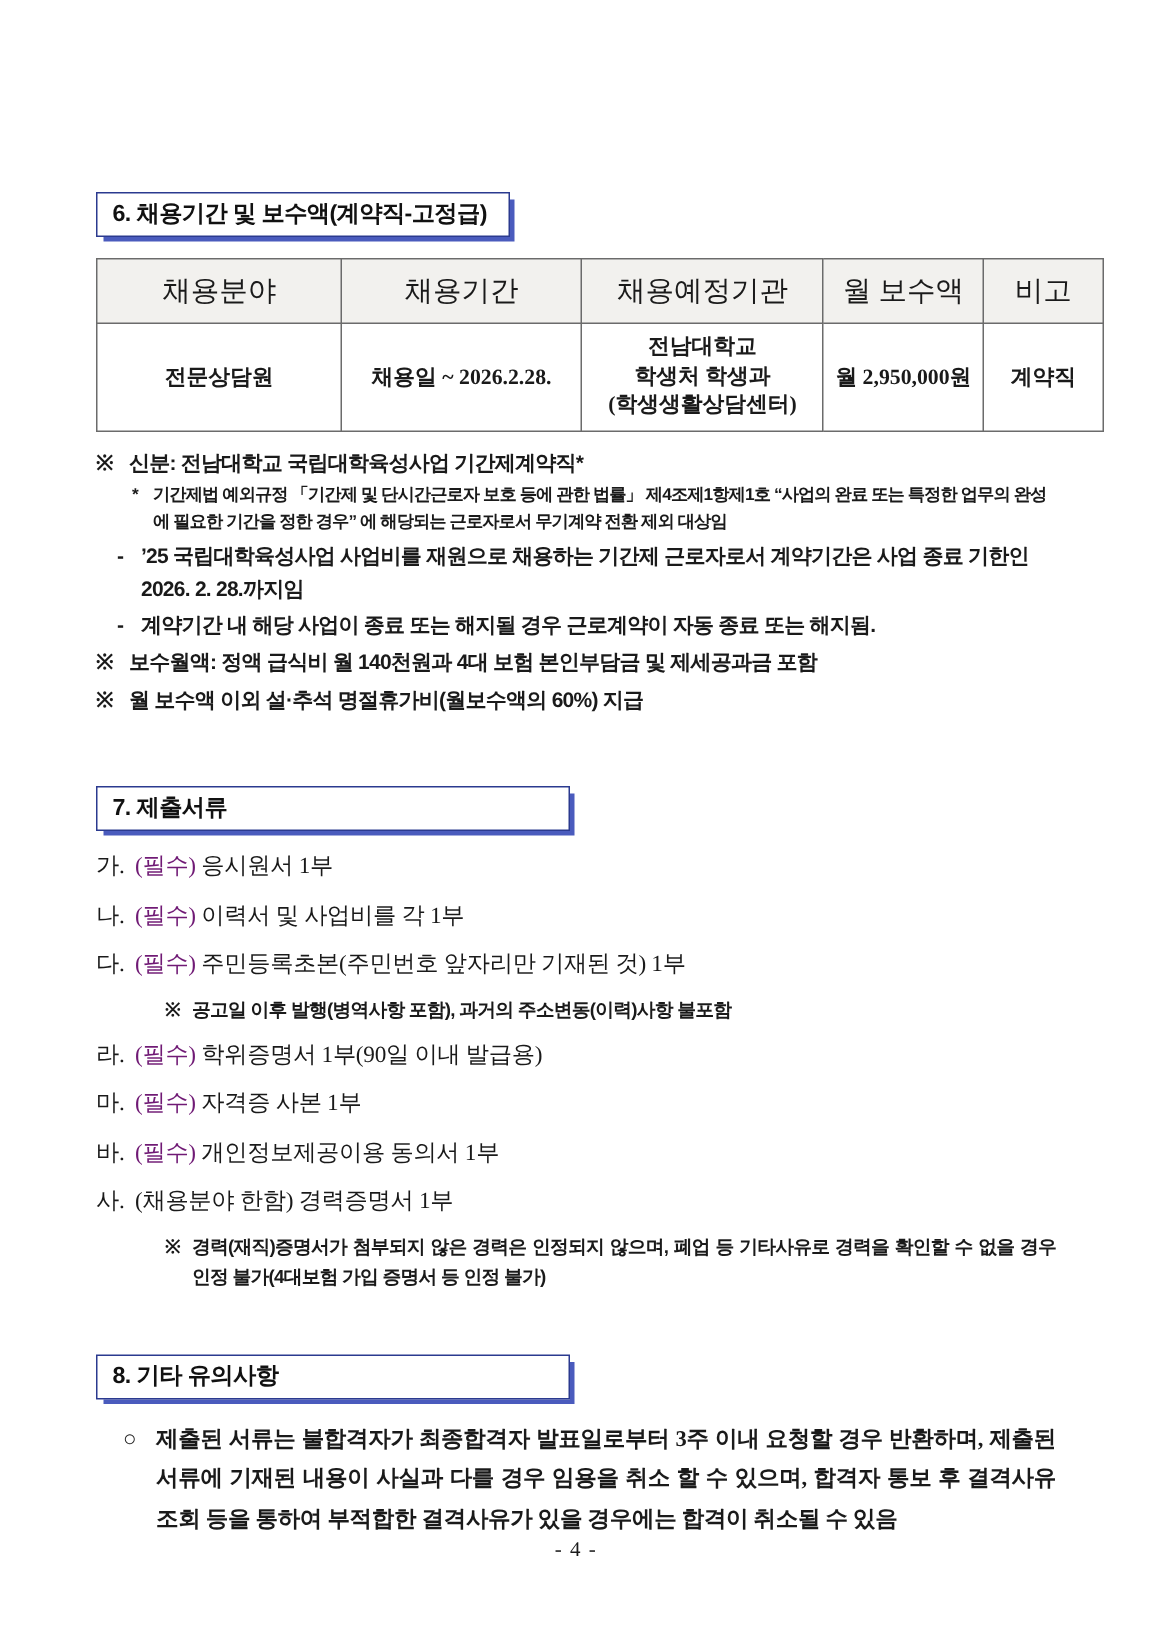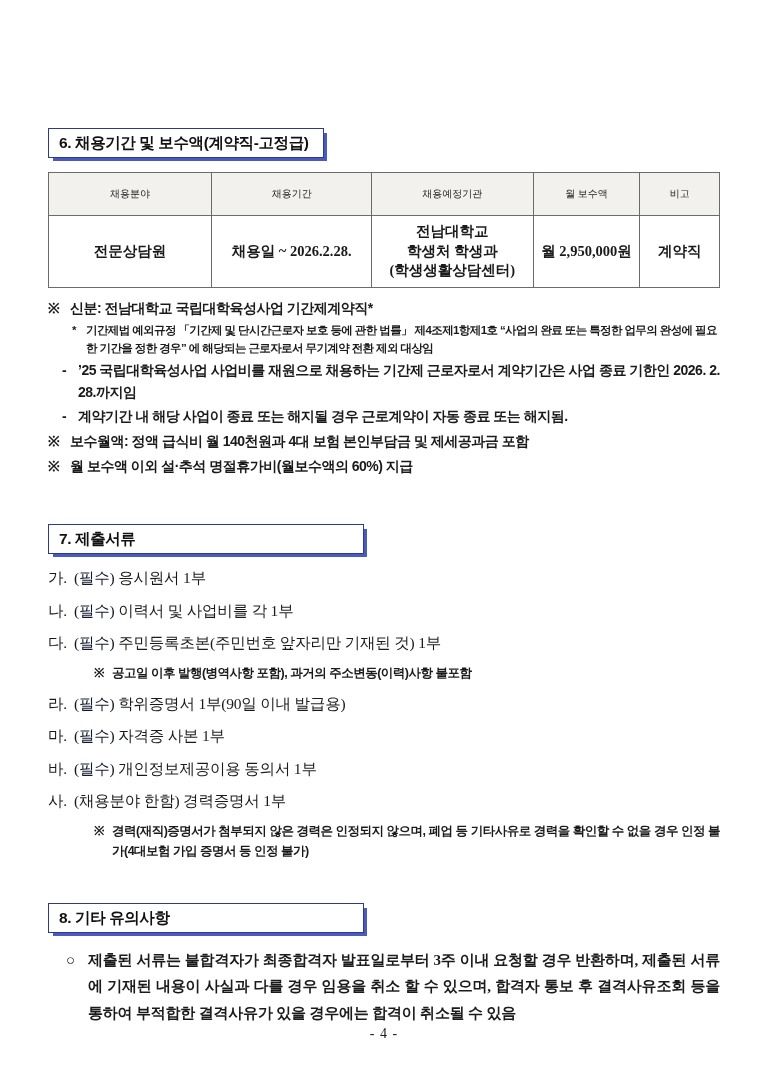--- a/index.html
+++ b/index.html
@@ -13,21 +13,21 @@
     font-family: "Liberation Serif", serif;
     color: #1a1a1a;
     position: relative;
     overflow: hidden;
   }
   .page {
     position: relative;
     width: 768px;
     height: 1086px;
     box-sizing: border-box;
-    padding: 0 48px;
+    padding: 0 64px;
   }
 
   
   .section-head {
     position: relative;
     display: inline-block;
     border: 1px solid #2b3a8f;
     padding: 5px 14px 6px 10px;
     font-family: "Liberation Sans", sans-serif;
     font-weight: bold;
@@ -50,21 +50,21 @@
   table.recruit th, table.recruit td {
     border: 1px solid #6b6b6b;
     text-align: center;
     vertical-align: middle;
     padding: 6px 2px;
     font-weight: normal;
   }
   table.recruit thead th {
     background: #f2f1ee;
     height: 30px;
-    font-size: 10px;
+    font-size: 19px;
   }
   table.recruit tbody td {
     height: 58px;
     font-size: 14.5px;
     font-weight: bold;
   }
   .cell-lines { line-height: 1.35; }
 
   
   .notes { margin-top: 10px; }
@@ -104,21 +104,21 @@
     align-items: flex-start;
     font-size: 15.5px;
     line-height: 1.5;
     margin: 9px 0;
     letter-spacing: -0.2px;
   }
   .doc-item .idx {
     flex: 0 0 auto;
     width: 26px;
   }
-  .req { color: #0f172a; }
+  .req { color: #701a75; }
   .doc-sub {
     display: flex;
     align-items: flex-start;
     margin: 2px 0 2px 46px;
     font-family: "Liberation Sans", sans-serif;
     font-weight: bold;
     font-size: 12.5px;
     letter-spacing: -0.5px;
     line-height: 1.6;
   }

